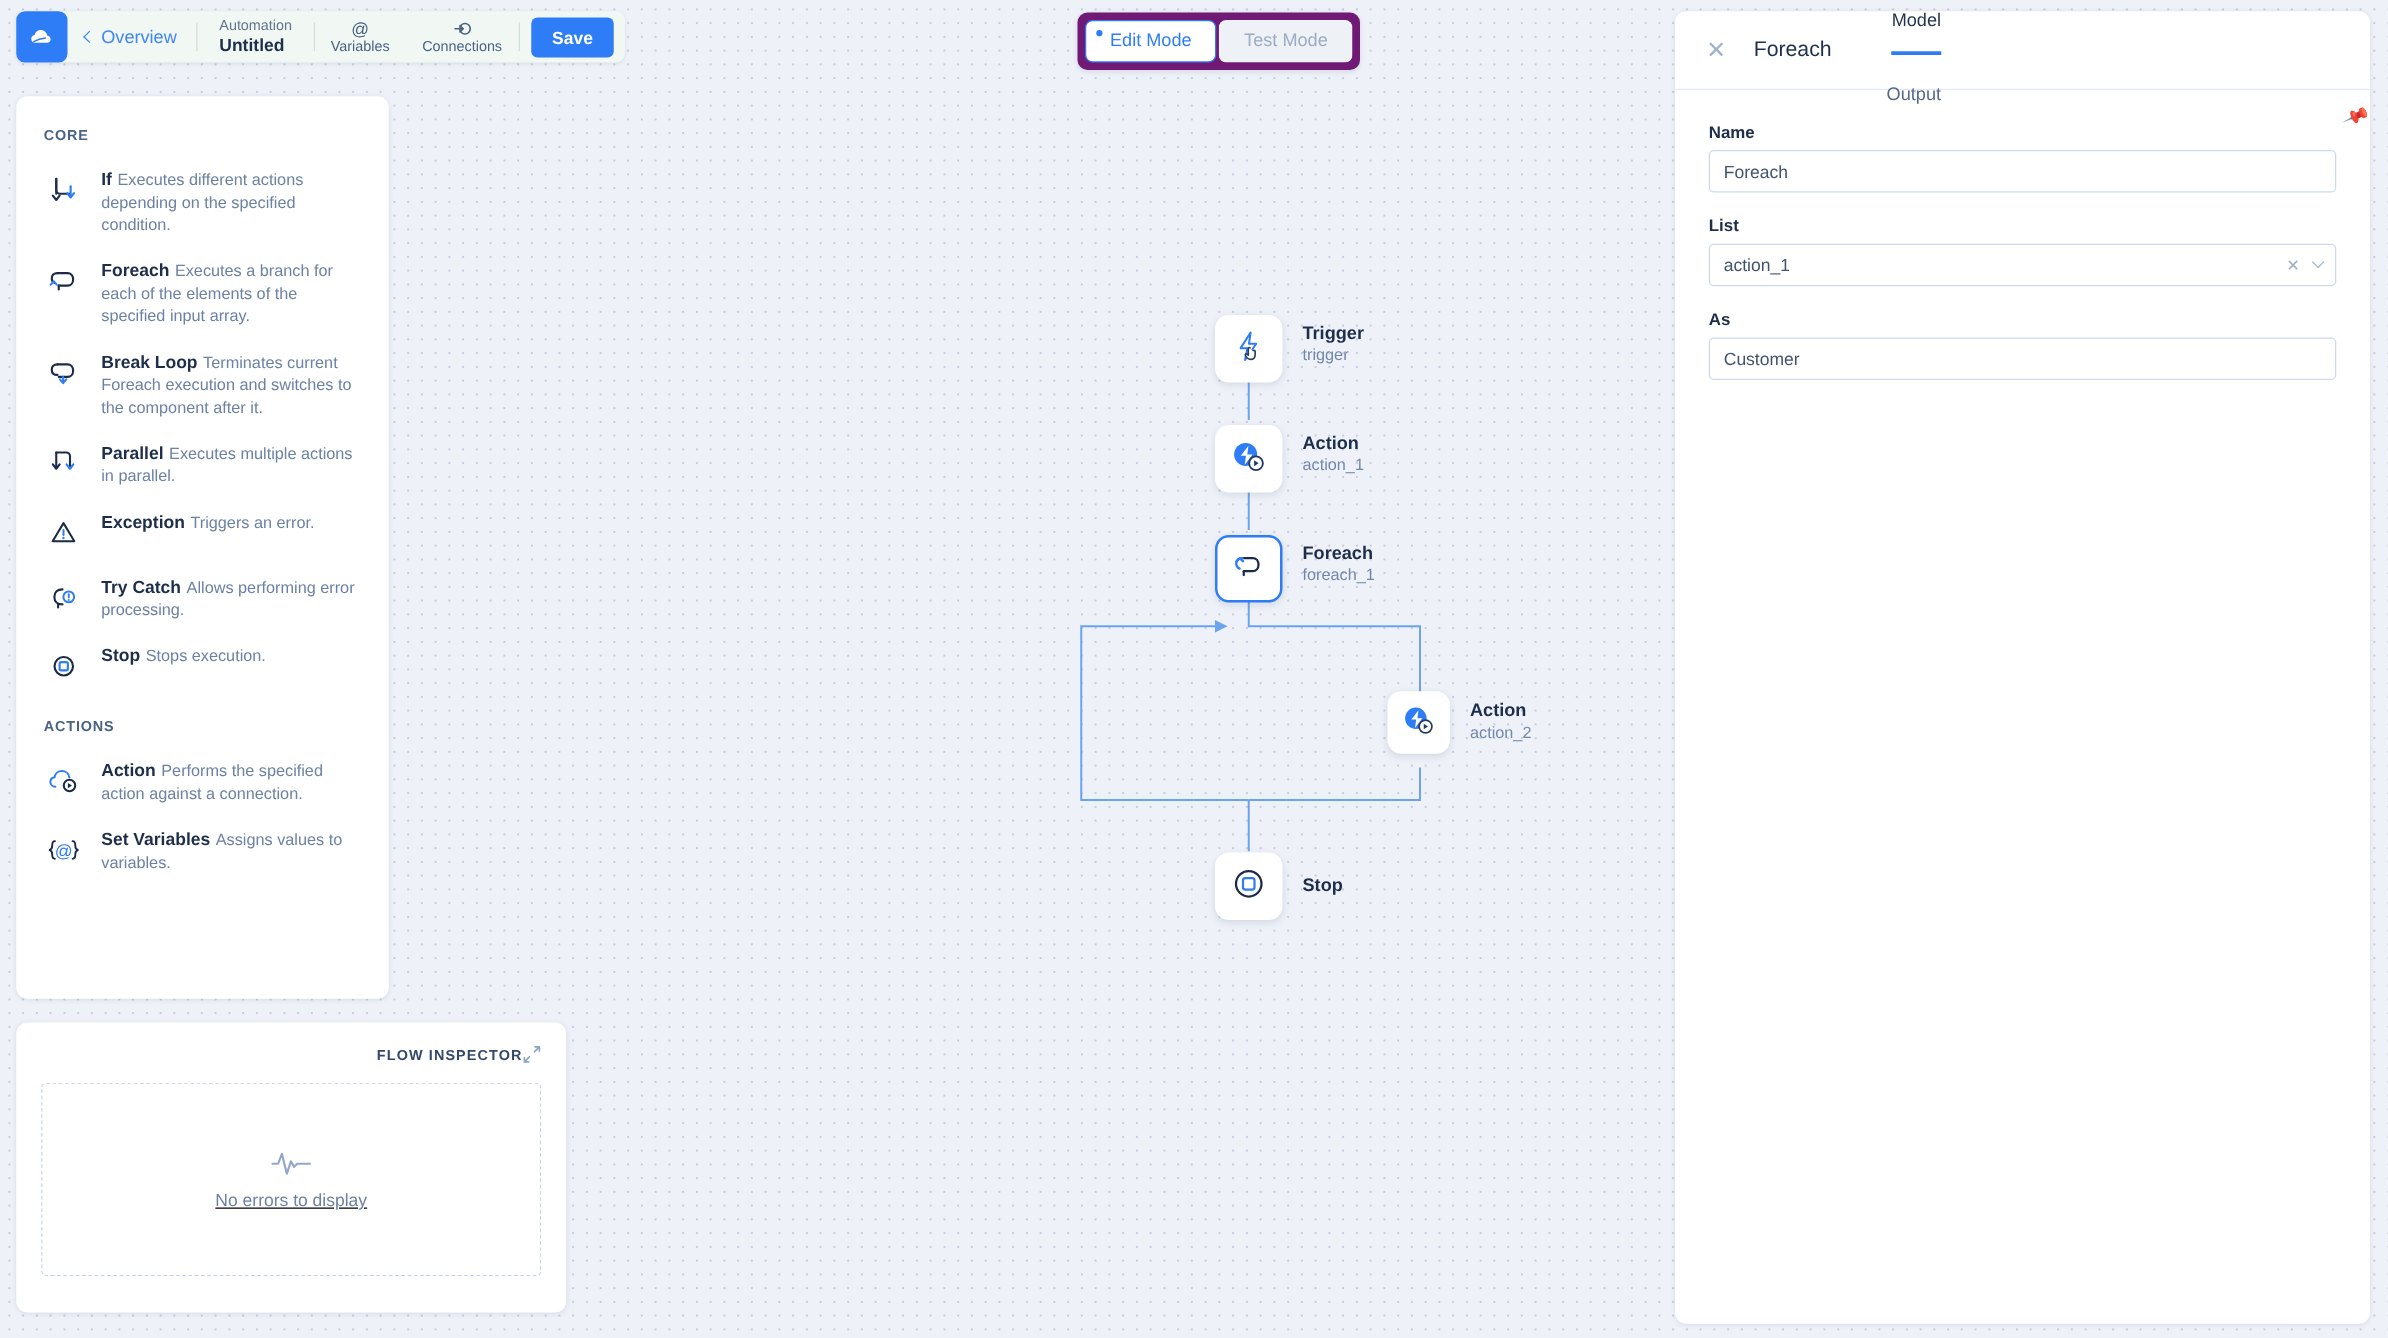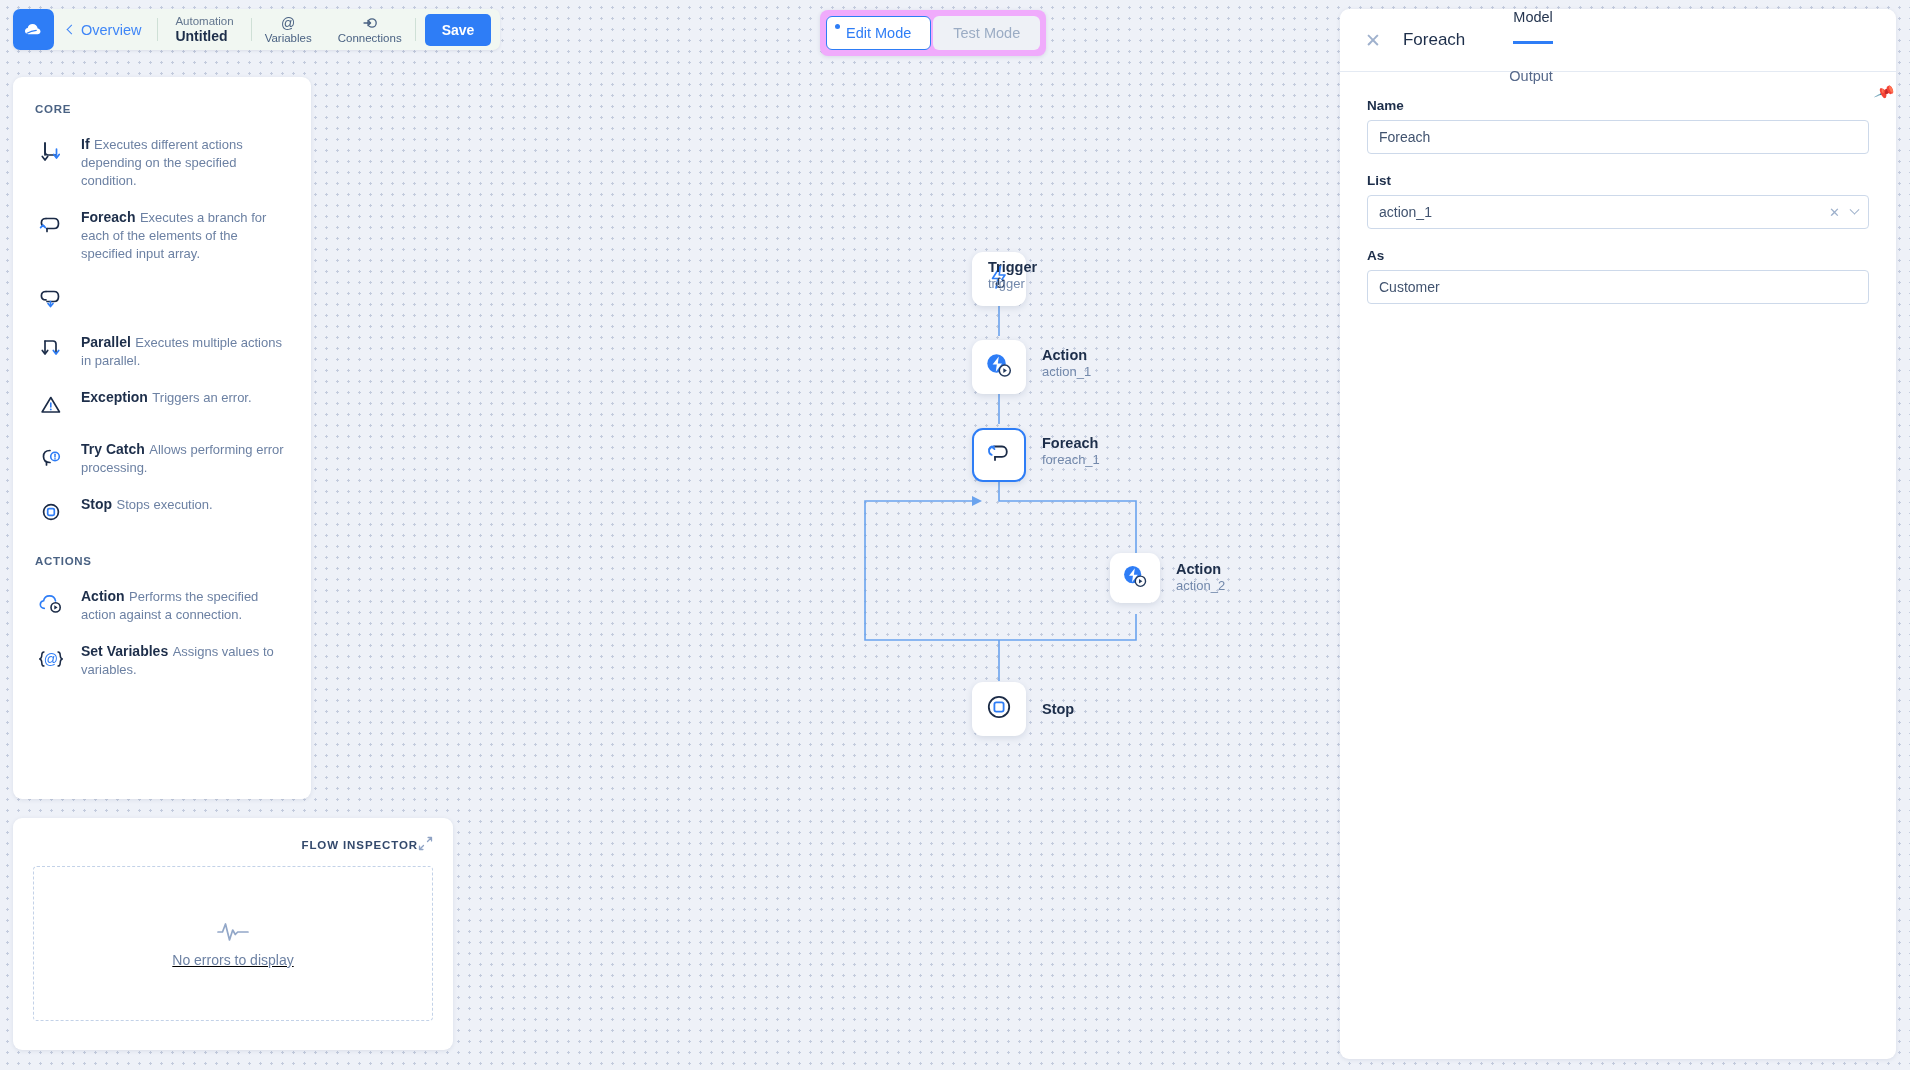--- a/index.html
+++ b/index.html
@@ -122,22 +122,22 @@
     height: 155px;
     border: 1px dashed #c3d2e8; border-radius: 4px;
     display: flex; flex-direction: column; align-items: center; justify-content: center;
     gap: 6px;
     text-decoration: underline;
   }
   .insp-empty-text { font-size: 14px; color: #6c81a3; }
 
   
   .mode-toggle {
-    position: absolute; left: 820px; top: 10px;
-    background: #f0abfc; border-radius: 8px;
+    position: absolute; left: 862px; top: 10px;
+    background: #701a75; border-radius: 8px;
     padding: 6px;
     display: flex; gap: 2px;
     box-shadow: 0 1px 4px rgba(40,60,100,.12);
     text-align: center;
   }
   .mode-btn {
     position: relative;
     font-size: 14.5px; padding: 8px 19px;
     border-radius: 6px; cursor: pointer; border: 1px solid transparent;
   }
@@ -297,20 +297,24 @@
 
   <div class="pal-item">
     <span class="pal-ic">
       <svg width="28" height="26" viewBox="0 0 28 26" fill="none">
         <path d="M9 6.5h8c2.8 0 4.5 2.2 4.5 5s-1.7 5-4.5 5H10" stroke="#1b2b47" stroke-width="1.7" stroke-linecap="round"></path>
         <path d="M9 6.5c-3 0-4.6 1.6-4.6 4.2 0 2.6 1.7 4.2 4.6 4.2" stroke="#1b2b47" stroke-width="1.7" stroke-linecap="round"></path>
         <path d="M13.5 16.5v3.5" stroke="#2e7df6" stroke-width="1.7" stroke-linecap="round"></path>
         <path d="M11 18.5l2.5 3 2.5-3" stroke="#2e7df6" stroke-width="1.7" stroke-linecap="round" stroke-linejoin="round"></path>
       </svg>
     </span>
+    <span class="pal-txt">
+      <span class="pal-title">Break Loop</span>
+      <span class="pal-desc">Terminates current Foreach execution and switches to the component after it.</span>
+    </span>
   </div>
 
   <div class="pal-item">
     <span class="pal-ic">
       <svg width="28" height="26" viewBox="0 0 28 26" fill="none">
         <path d="M8 4v12" stroke="#1d2e4a" stroke-width="1.7" stroke-linecap="round"></path>
         <path d="M8 4h8a3 3 0 0 1 3 3v9" stroke="#1d2e4a" stroke-width="1.7" stroke-linecap="round"></path>
         <path d="M5.3 13.5 8 17l2.7-3.5" stroke="#1d2e4a" stroke-width="1.7" stroke-linecap="round" stroke-linejoin="round"></path>
         <path d="M16.3 13.5 19 17l2.7-3.5" stroke="#2e7df6" stroke-width="1.7" stroke-linecap="round" stroke-linejoin="round"></path>
       </svg>
@@ -435,21 +439,21 @@
   </svg>
 
   <div class="flow-node" style="left:972px; top:252px;">
     <span>
       <svg width="30" height="30" viewBox="0 0 30 30" fill="none">
         <path d="M16.5 4 8.5 16.5h5.5L12 26l9-13h-5.8l1.3-9z" stroke="#2e7df6" stroke-width="1.6" stroke-linejoin="round" fill="none"></path>
         <path d="M18.5 19c0-1 1.6-1 1.6 0v2.5c0 2.6-1.5 4-3.6 4-1.3 0-2.3-.5-3.1-1.6l-1.1-1.6c-.5-.8.5-1.7 1.3-1l1 .9v-5.4c0-1 1.6-1 1.6 0" fill="#fff" stroke="#253b5e" stroke-width="1.3" stroke-linejoin="round"></path>
       </svg>
     </span>
   </div>
-  <div class="node-label" style="left:988px; top:258px;">
+  <div class="node-label" style="left:1042px; top:258px;">
     <div class="node-title">Trigger</div>
     <div class="node-sub">trigger</div>
   </div>
 
   <div class="flow-node" style="left:972px; top:340px;">
     <span>
       <svg width="32" height="30" viewBox="0 0 32 30" fill="none">
         <circle cx="13.5" cy="13.5" r="9.2" fill="#2e7df6"></circle>
         <path d="M15.8 6.6 9.6 14.6h4.2l-1 7.2 6.2-8.2h-4.2l1-7z" fill="#fff"></path>
         <circle cx="21.8" cy="20.6" r="5.5" fill="#fff" stroke="#253b5e" stroke-width="1.5"></circle>

